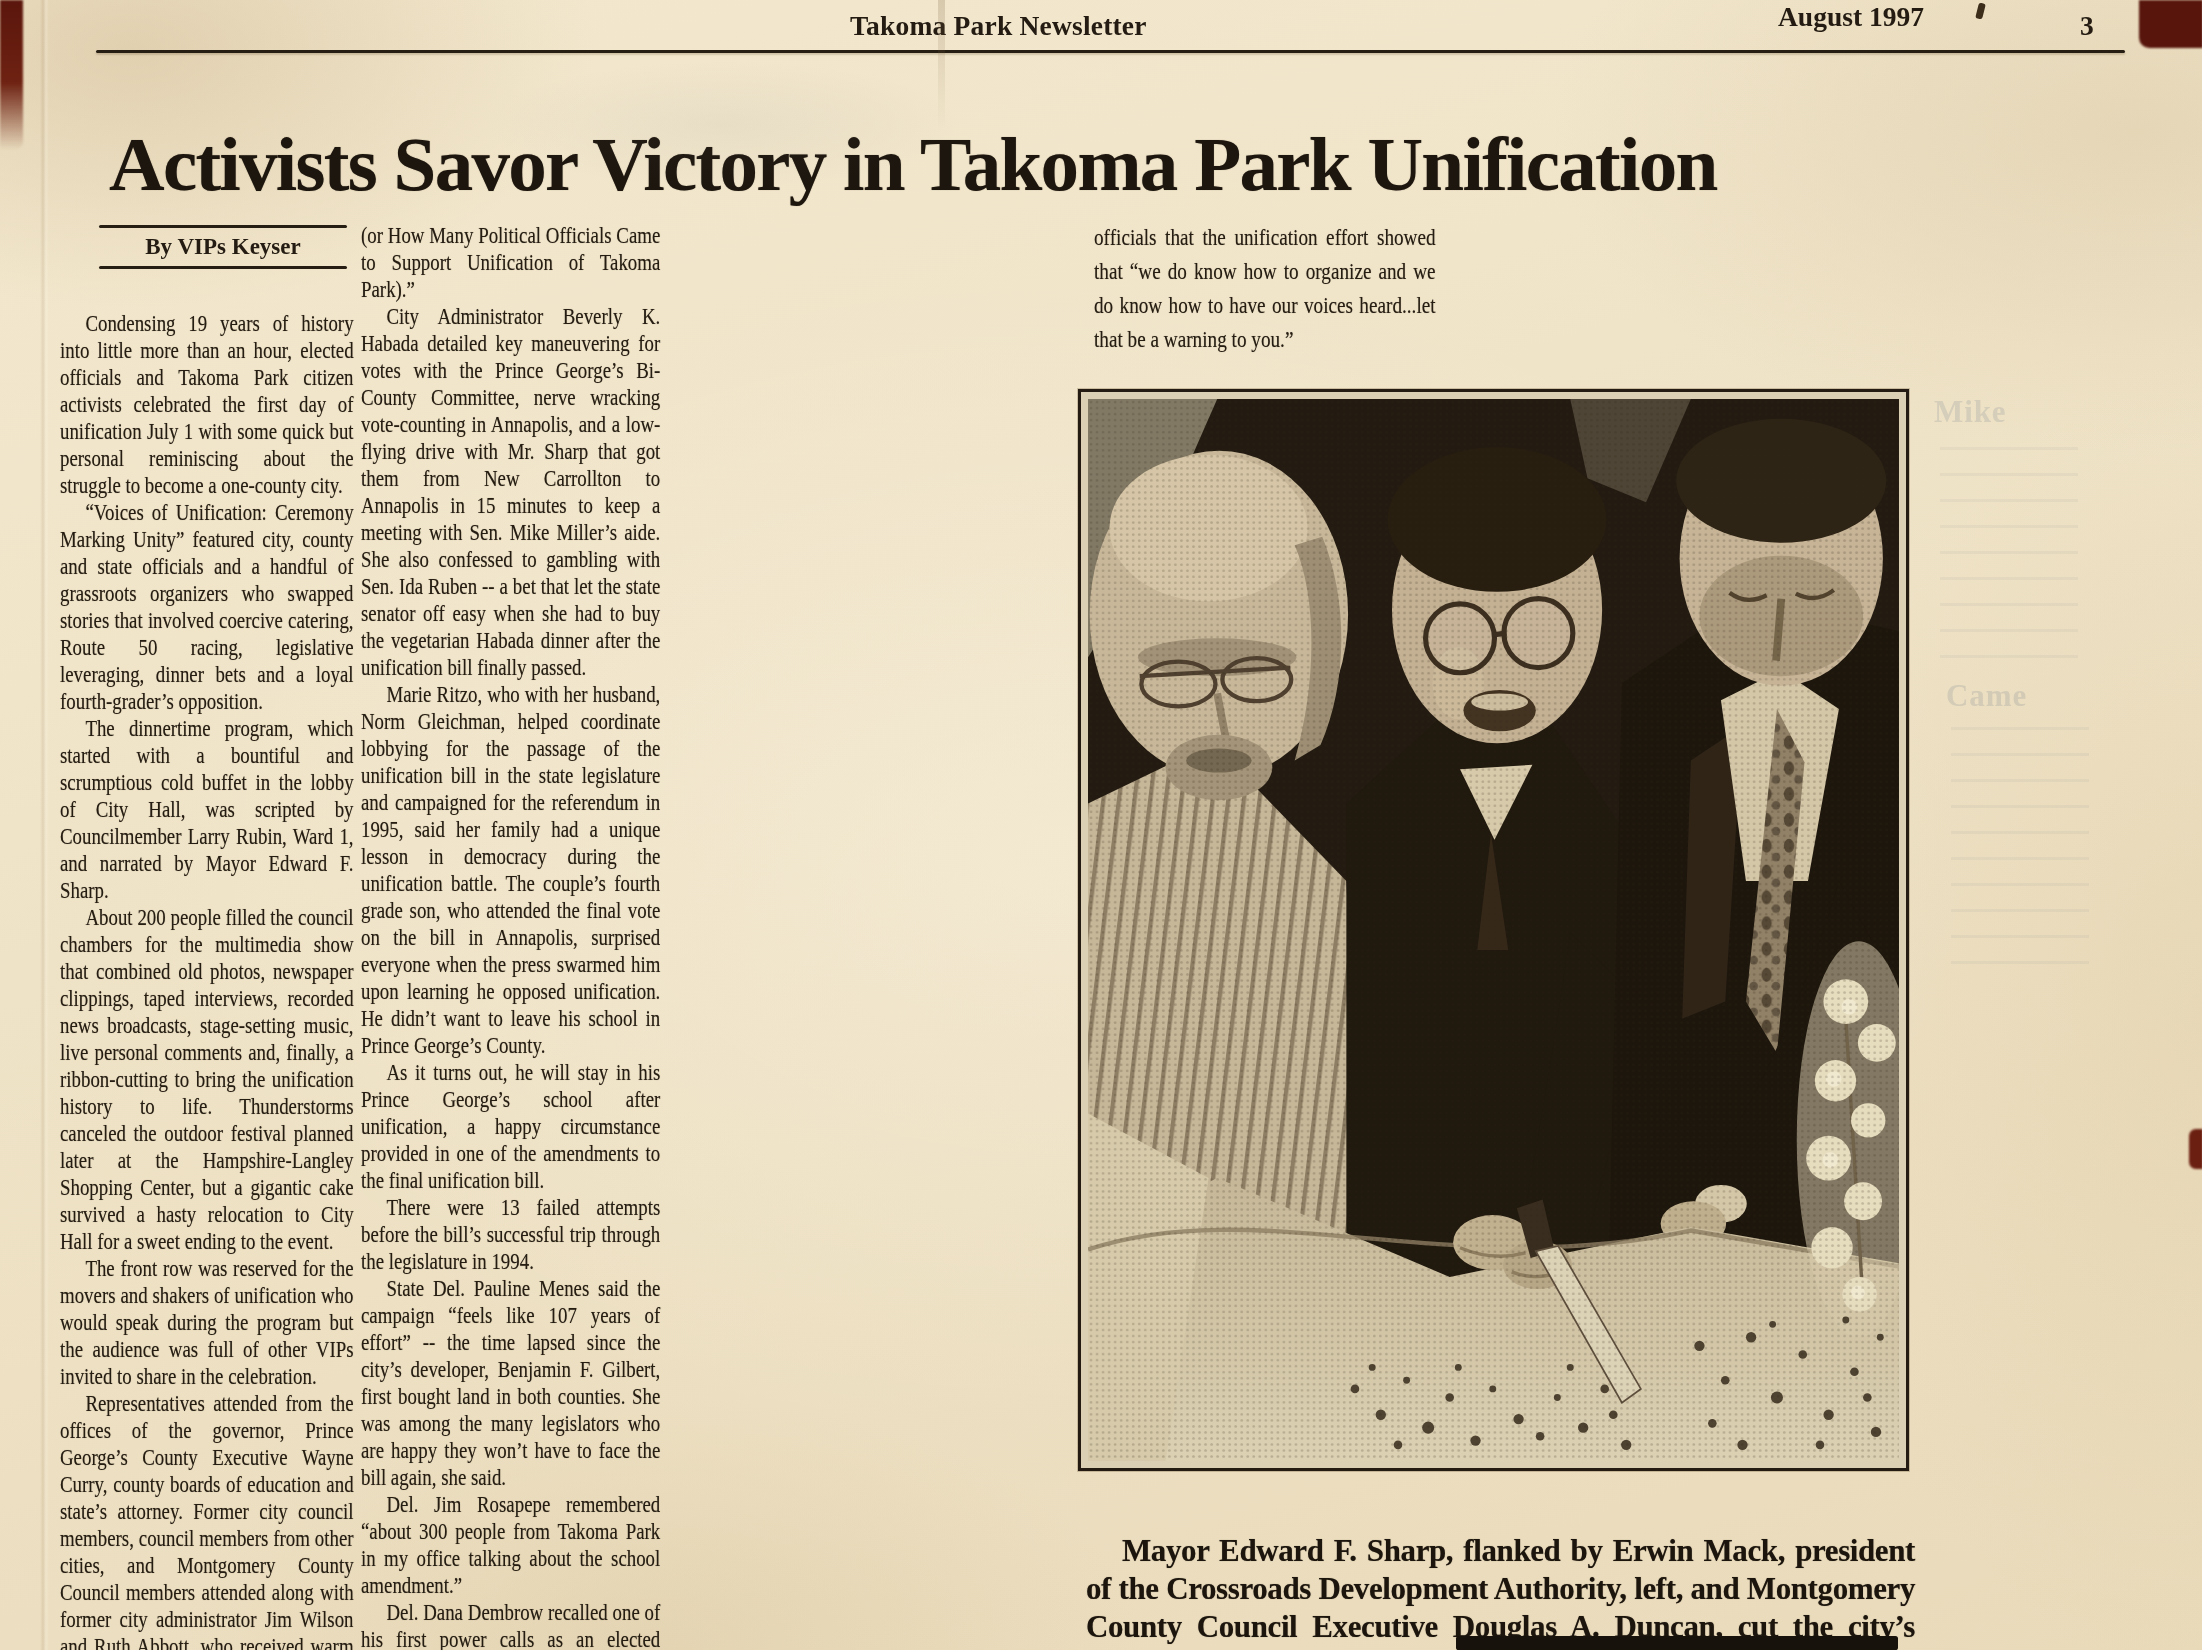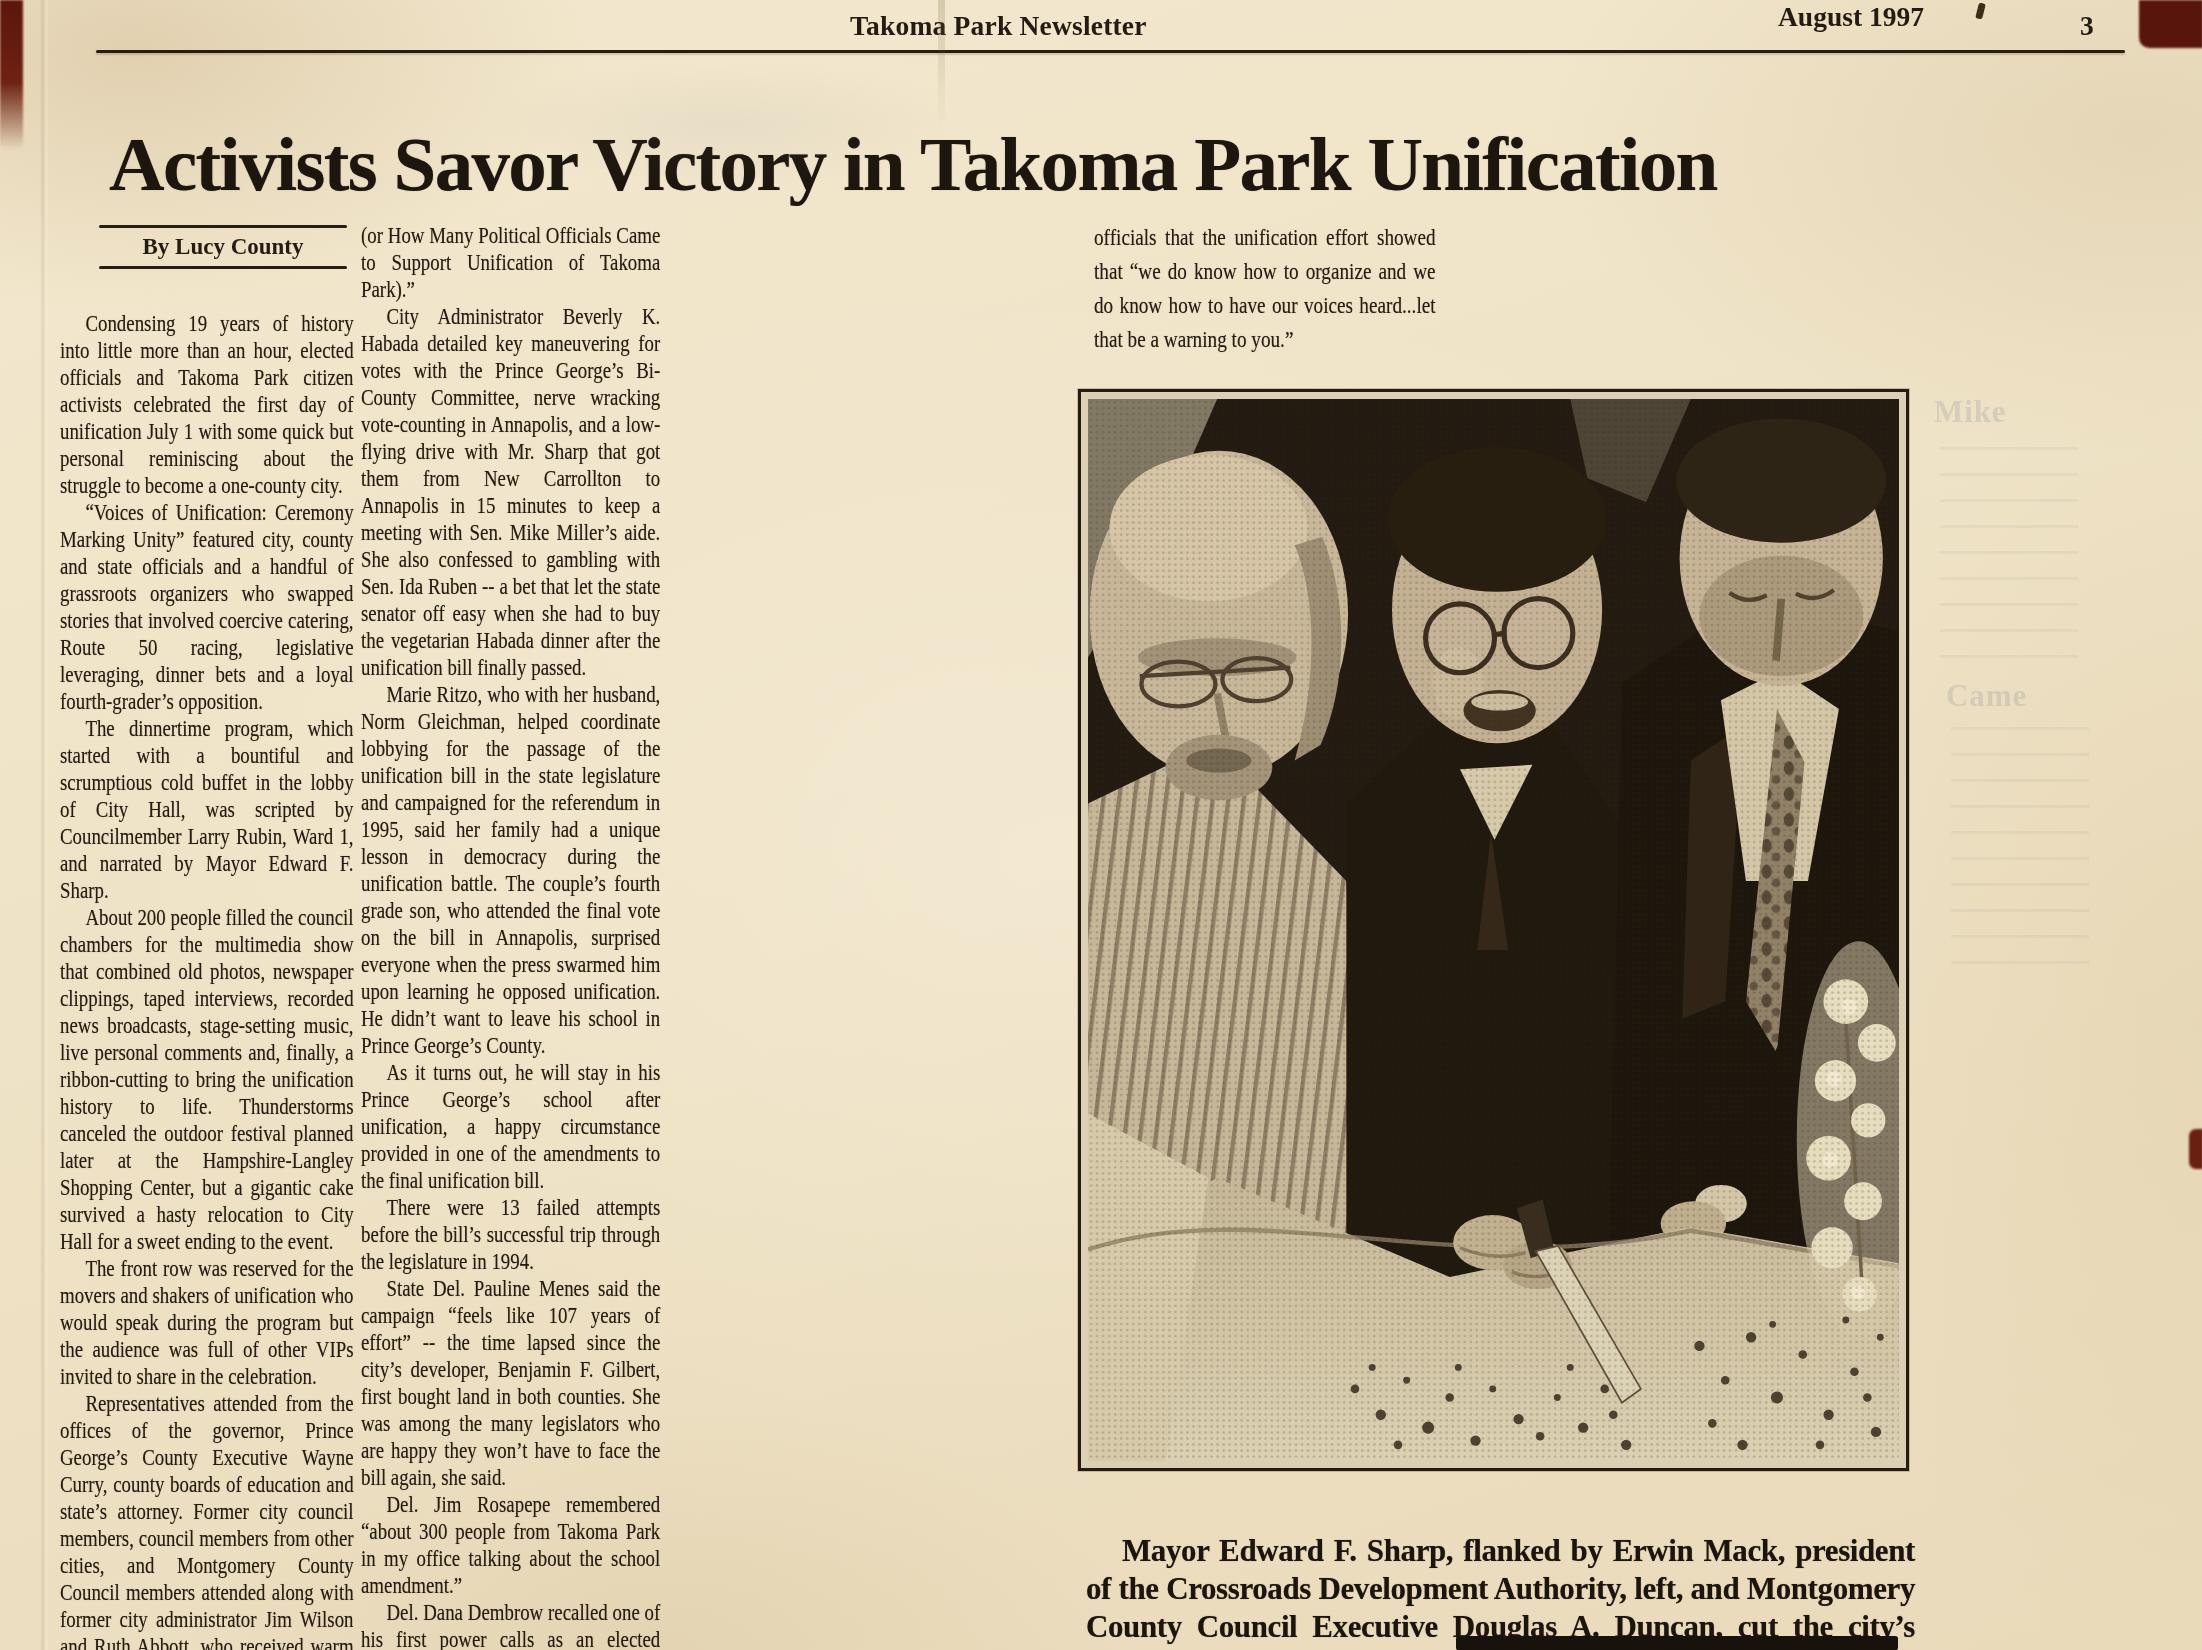--- a/index.html
+++ b/index.html
@@ -67,21 +67,21 @@
 
   <div class="abs hdr-title">Takoma Park Newsletter</div>
   <div class="abs hdr-date">August 1997</div>
   <div class="abs hdr-page">3</div>
   <div class="abs hdr-rule"></div>
   <div class="abs art-tick"></div>
 
   <div class="abs headline">Activists Savor Victory in Takoma Park Unification</div>
   <div class="abs byline">
     <div class="rule"></div>
-    <div class="byline-text">By Lucy County</div>
+    <div class="byline-text">By VIPs Keyser</div>
     <div class="rule"></div>
   </div>
 
   <div id="col1" class="bodycol">
       <p>Condensing 19 years of history into little more than an hour, elected officials and Takoma Park citizen activists celebrated the first day of unification July 1 with some quick but personal reminiscing about the struggle to become a one-county city.</p>
       <p>“Voices of Unification: Ceremony Marking Unity” featured city, county and state officials and a handful of grassroots organizers who swapped stories that involved coercive catering, Route 50 racing, legislative leveraging, dinner bets and a loyal fourth-grader’s opposition.</p>
       <p>The dinnertime program, which started with a bountiful and scrumptious cold buffet in the lobby of City Hall, was scripted by Councilmember Larry Rubin, Ward 1, and narrated by Mayor Edward F. Sharp.</p>
       <p>About 200 people filled the council chambers for the multimedia show that combined old photos, newspaper clippings, taped interviews, recorded news broadcasts, stage-setting music, live personal comments and, finally, a ribbon-cutting to bring the unification history to life. Thunderstorms canceled the outdoor festival planned later at the Hampshire-Langley Shopping Center, but a gigantic cake survived a hasty relocation to City Hall for a sweet ending to the event.</p>
       <p>The front row was reserved for the movers and shakers of unification who would speak during the program but the audience was full of other VIPs invited to share in the celebration.</p>
       <p>Representatives attended from the offices of the governor, Prince George’s County Executive Wayne Curry, county boards of education and state’s attorney. Former city council members, council members from other cities, and Montgomery County Council members attended along with former city administrator Jim Wilson and Ruth Abbott, who received warm applause. Recalling his conversations with Mrs. Abbott’s husband, the late Sammie A. Abbott, former city attorney Tom Gagliardo said he’d</p>

